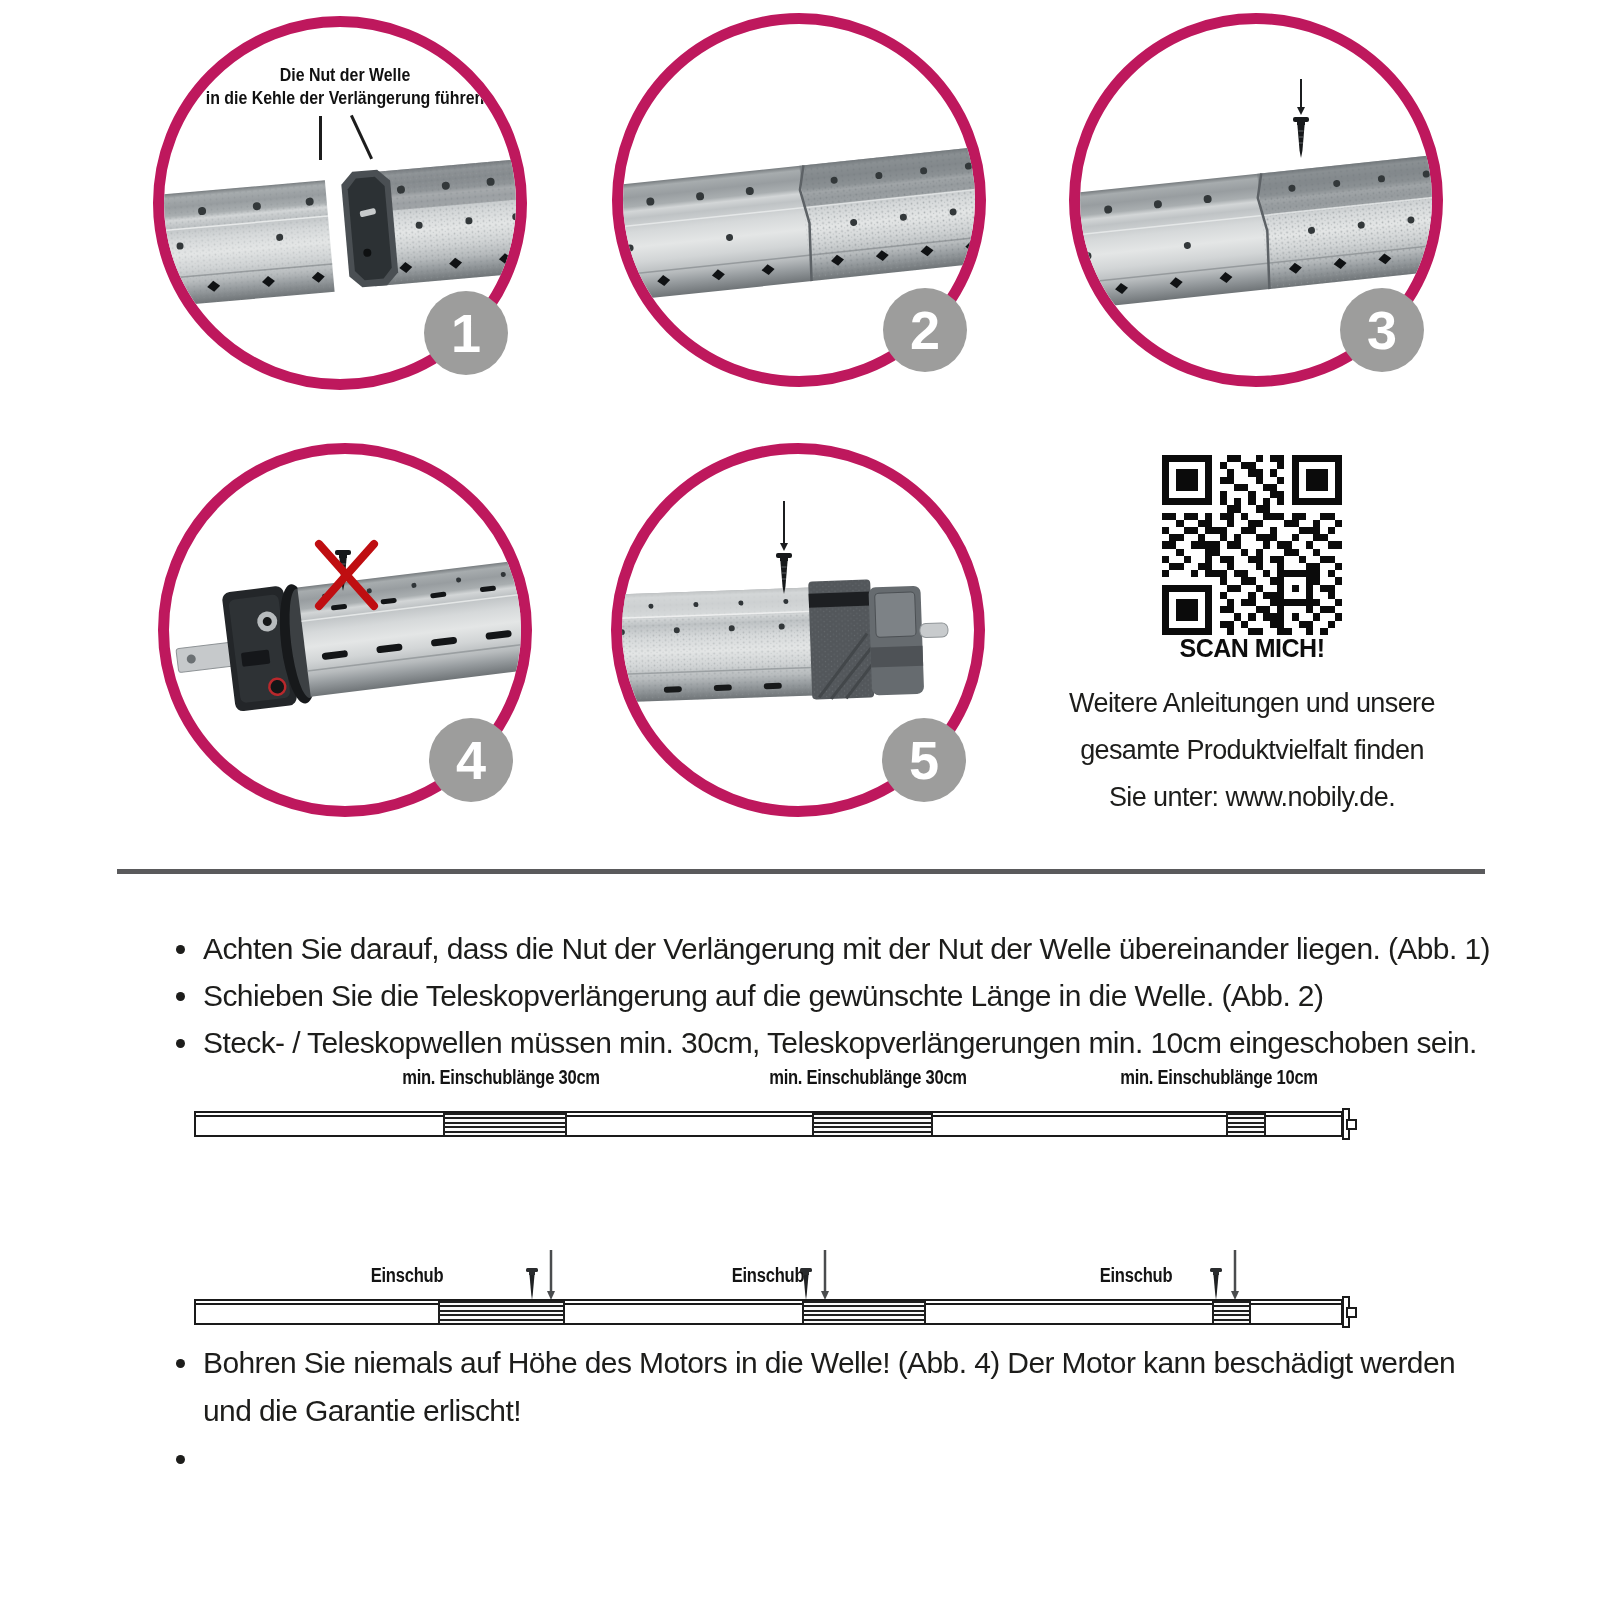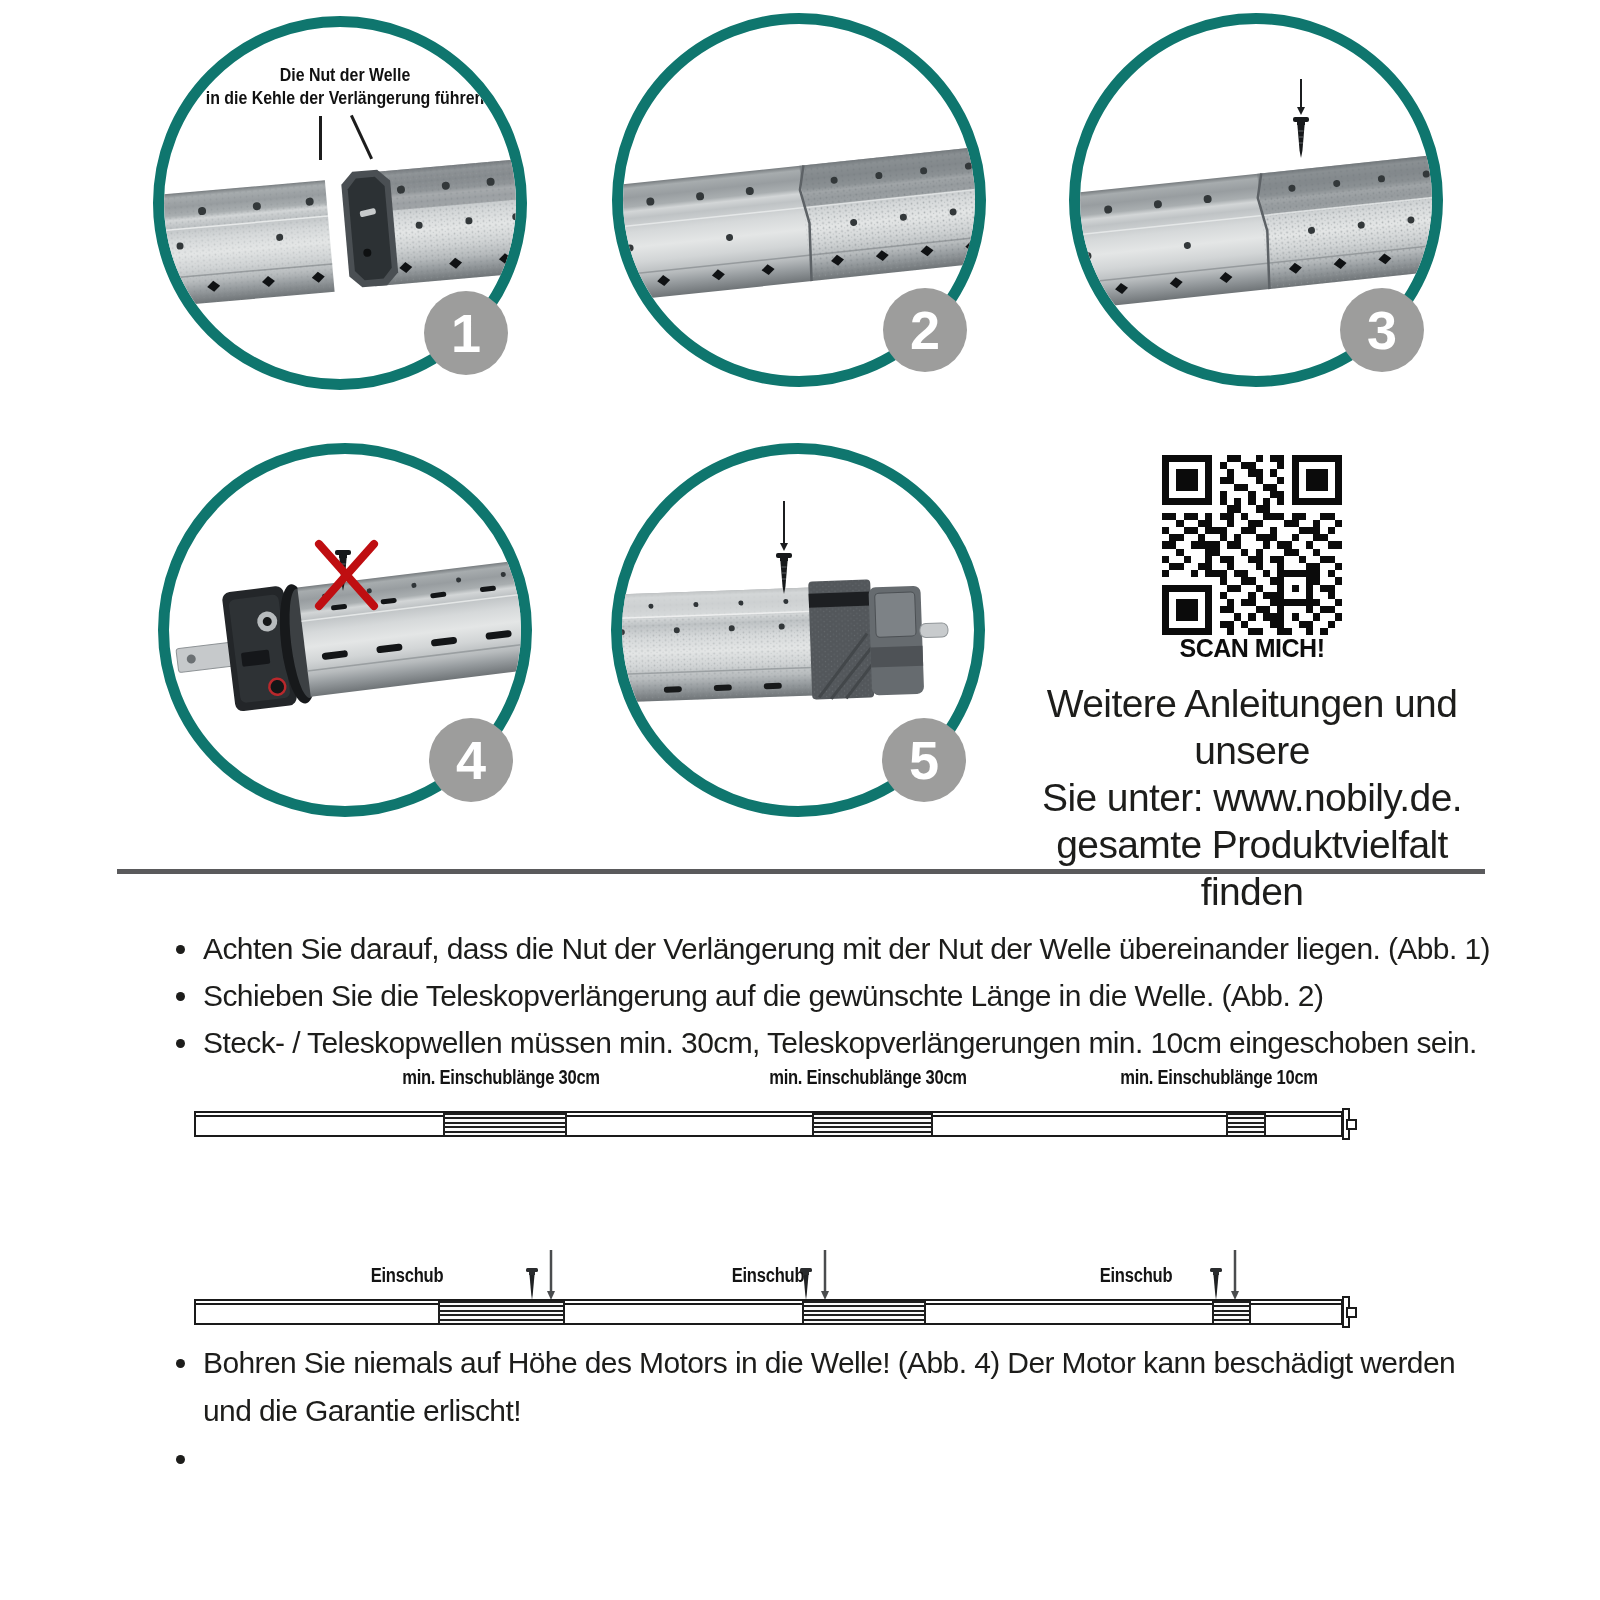--- a/index.html
+++ b/index.html
@@ -1,37 +1,37 @@
 <!DOCTYPE html>
 <html><head>
 <meta charset="utf-8">
 <style>
   html,body { margin:0; padding:0; background:#fff; }
   #page { position:relative; width:1600px; height:1600px; background:#ffffff;
           font-family:"Liberation Sans", sans-serif; color:#1d1d1b; overflow:hidden; }
 
   
-  .fig { position:absolute; width:352px; height:352px; border:11px solid #0f766e; border-radius:50%; }
+  .fig { position:absolute; width:352px; height:352px; border:11px solid #be185d; border-radius:50%; }
   .fig-clip { position:absolute; inset:0; border-radius:50%; overflow:hidden; }
   .fig-clip svg { position:absolute; left:0; top:0; }
   .badge { position:absolute; left:260px; top:264px; width:84px; height:84px; border-radius:50%;
            background:#9d9d9c; display:flex; align-items:center; justify-content:center;
            font-weight:700; font-size:54px; color:#ffffff; z-index:5; }
   .annot { position:absolute; left:16px; top:36px; width:330px; text-align:center;
            font-weight:700; font-size:18.5px; line-height:23px; color:#111;
            transform:scaleX(.86); transform-origin:center; z-index:3; }
   .annot span { display:block; }
   .ptr { position:absolute; width:2.5px; background:#1c1c1c; z-index:2; }
 
   
   #qr-code { position:absolute; left:1162px; top:455px; }
   #scan-label { position:absolute; left:1052px; top:634px; width:400px; text-align:center;
                 font-size:25px; font-weight:700; letter-spacing:-0.5px; color:#0d0d0d; }
   #qr-lines { position:absolute; left:1002px; top:680px; width:500px; text-align:center;
-              font-size:39px; line-height:47px; letter-spacing:-0.6px; }
+              font-size:27px; line-height:47px; letter-spacing:-0.6px; }
   #qr-lines span { display:block; }
 
   
   #divider { position:absolute; left:117px; top:869px; width:1368px; height:5px; background:#5a5a5c; }
 
   
   ul.bul { position:absolute; left:168px; margin:9px; padding:0 0 0 24px; width:1300px;
            font-size:30px; line-height:47px; letter-spacing:-0.6px; list-style:disc; }
   ul.bul li { padding-left:2px; }
   #bullets-top { top:916px; }
@@ -342,22 +342,22 @@
       M8 19h1v1h-1z M12 19h1v1h-1z M14 19h2v1h-2z M23 19h1v1h-1z
       M9 20h1v1h-1z M11 20h2v1h-2z M15 20h1v1h-1z M21 20h1v1h-1z M24 20h1v1h-1z
       M8 21h2v1h-2z M13 21h2v1h-2z M16 21h1v1h-1z M20 21h1v1h-1z M22 21h2v1h-2z
       M10 22h1v1h-1z M12 22h1v1h-1z M14 22h3v1h-3z M18 22h1v1h-1z M21 22h1v1h-1z M24 22h1v1h-1z
       M8 23h2v1h-2z M11 23h1v1h-1z M15 23h2v1h-2z M19 23h2v1h-2z M23 23h1v1h-1z
       M9 24h1v1h-1z M12 24h2v1h-2z M16 24h2v1h-2z M20 24h1v1h-1z M22 24h1v1h-1z"></path>
   </svg>
   <div id="scan-label">SCAN MICH!</div>
   <div id="qr-lines">
     <span>Weitere Anleitungen und unsere</span>
+    <span>gesamte Produktvielfalt finden</span>
     <span>Sie unter: www.nobily.de.</span>
-    <span>gesamte Produktvielfalt finden</span>
   </div>
 
   <div id="divider"></div>
 
   <ul class="bul" id="bullets-top">
     <li>Achten Sie darauf, dass die Nut der Verlängerung mit der Nut der Welle übereinander liegen. (Abb. 1)</li>
     <li>Schieben Sie die Teleskopverlängerung auf die gewünschte Länge in die Welle. (Abb. 2)</li>
     <li>Steck- / Teleskopwellen müssen min. 30cm, Teleskopverlängerungen min. 10cm eingeschoben sein.</li>
   </ul>
 

